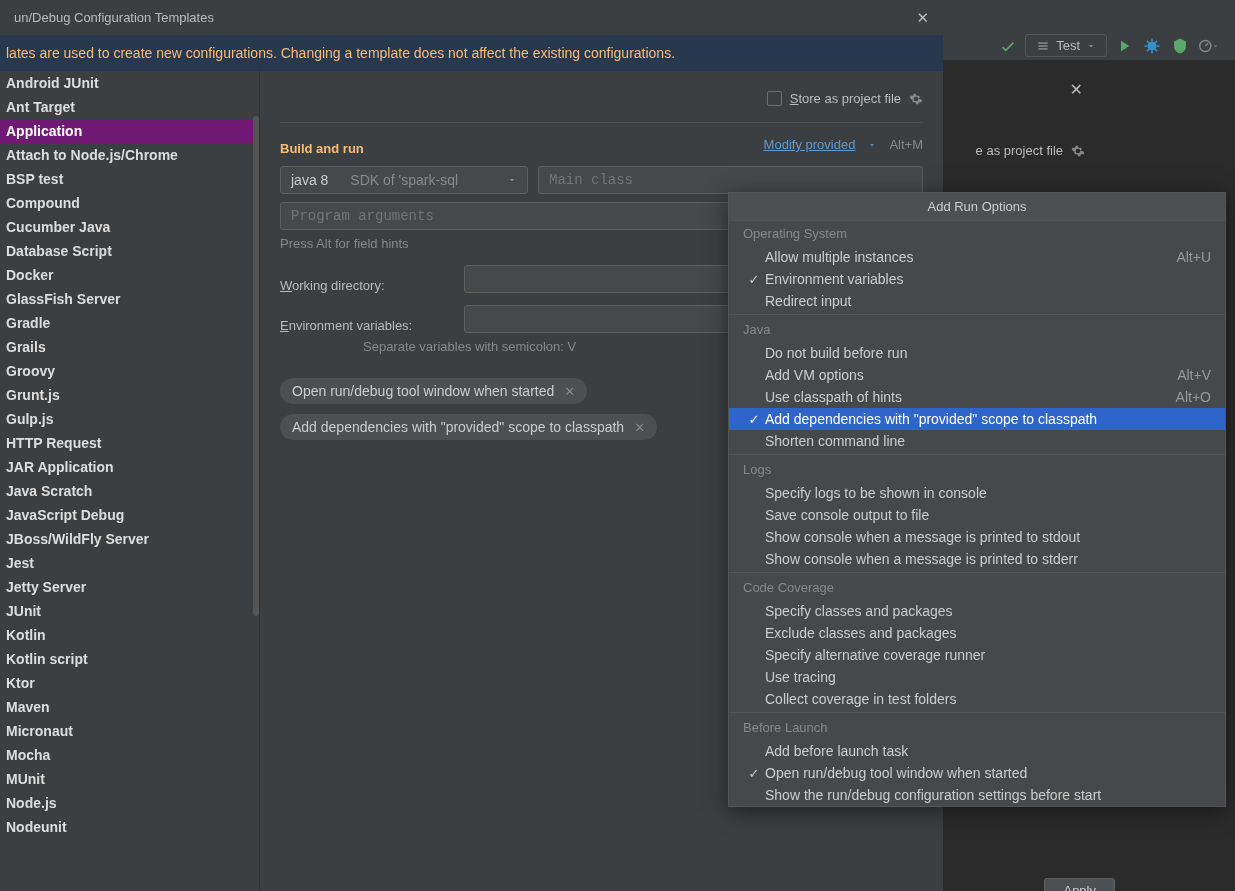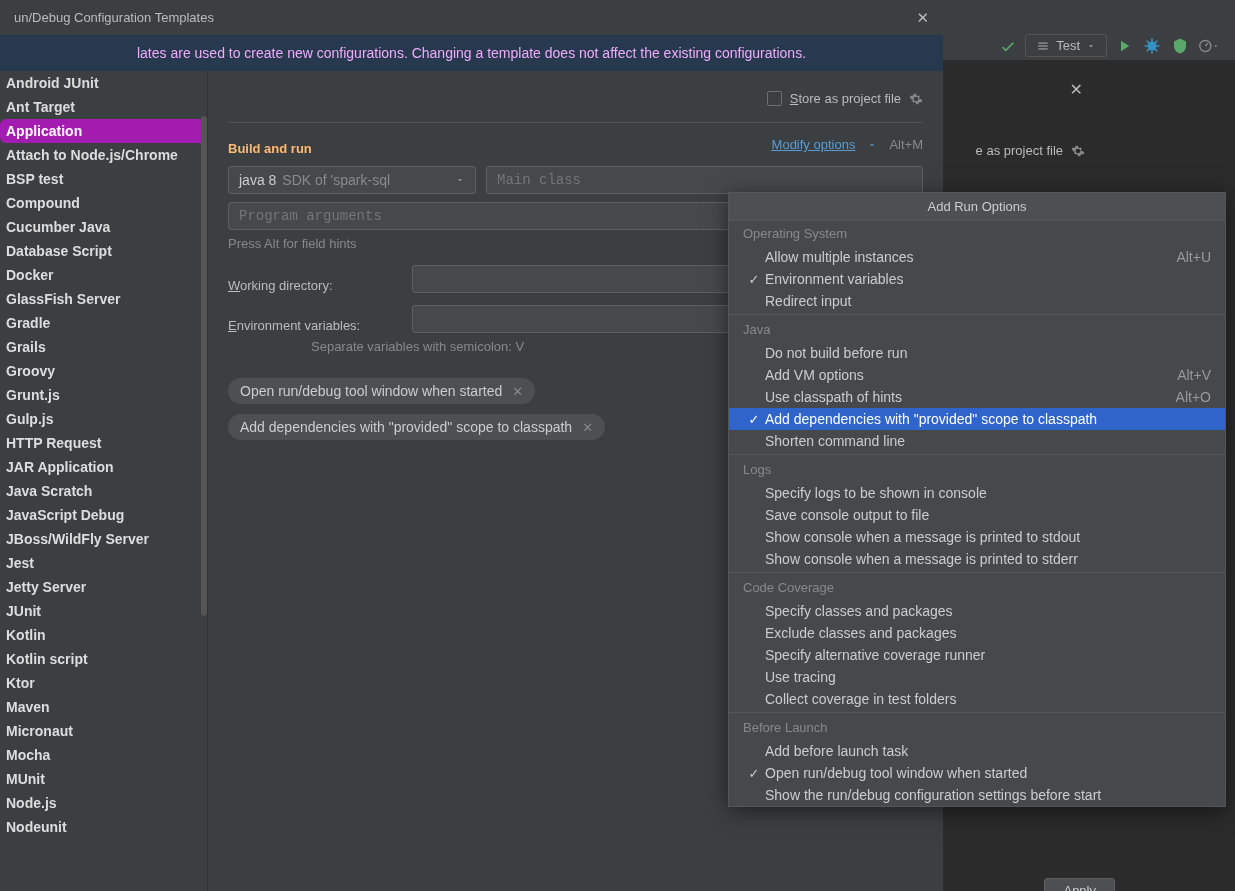--- a/index.html
+++ b/index.html
@@ -13,40 +13,40 @@
   .cov-icon svg { fill:#59a869; }
   .more-icon svg { fill:#a0a0a0; }
   .check-icon svg { fill:#59a869; }
 
   .bg-store { position:absolute; top:143px; right:150px; color:#bbb; display:flex; align-items:center; gap:8px; }
   .bg-close2 { position:absolute; top:80px; right:152px; color:#bbb; font-size:16px; }
 
   .dialog { position: absolute; top: 0; left: 0; width: 943px; height: 891px; background: #3c3f41; display:flex; flex-direction:column; }
   .titlebar { height: 35px; background:#3c3f41; display:flex; align-items:center; justify-content:space-between; padding:0 14px; color:#bbb; }
   .titlebar .close { color:#bbb; font-size:15px; }
-  .banner { background:#27394e; color:#f0abfc; padding:10px 6px; font-size:14px;text-align:center; }
+  .banner { background:#27394e; color:#fdba74; padding:10px 6px; font-size:14px; }
   .dlg-body { flex:1; display:flex; overflow:hidden; }
-  .sidebar { width:208px; background:#3c3f41; border-right:1px solid #323232; overflow-y: auto; position:relative; }
+  .sidebar { width:260px; background:#3c3f41; border-right:1px solid #323232; overflow-y: auto; position:relative; }
   .sidebar-item { padding:4px 6px; color:#ddd; font-size:14px; font-weight:600; cursor:default; }
-  .sidebar-item.selected { background:#a21caf; color:#fff;border-radius:6px; }
+  .sidebar-item.selected { background:#701a75; color:#fff; }
   .sb-scrollbar { position:absolute; right:0; top:45px; width:6px; height:500px; background:#555; border-radius:3px; }
 
   .content { flex:1; padding:14px 20px; color:#bbb; position:relative; }
   .store-row { display:flex; justify-content:flex-end; align-items:center; gap:8px; padding:6px 0 16px; border-bottom:1px solid #515151; }
   .chk { width:15px; height:15px; border:1px solid #6e6e6e; border-radius:2px; }
   .gear { width:14px; height:14px; }
   .gear svg { fill:#888; }
   .section-title { margin:18px 0 10px; font-weight:600; color:#fdba74; }
   .modify { position:absolute; top:66px; right:20px; display:flex; align-items:center; gap:12px; }
   .modify a { color:#5a9bd4; text-decoration:underline; }
   .modify .kbd { color:#888; }
   .ud { text-decoration: underline; }
   .row { display:flex; gap:10px; margin-bottom:8px; }
   .inp { background:#45494a; border:1px solid #5e6060; border-radius:3px; padding:5px 10px; color:#999; font-family: "Consolas","Courier New",monospace; font-size:14px; }
-  .sdk { width:248px; display:flex; align-items:center; gap:6px;justify-content:flex-end; }
+  .sdk { width:248px; display:flex; align-items:center; gap:22px;justify-content:flex-end; }
   .sdk .j { color:#ccc; } .sdk .rest { color:#8a8a8a; }
   .sdk .dd { margin-left:auto; }
   .main-class { flex:1; }
   .full { width:100%; }
   .hint { color:#888; margin:6px 0 14px; }
   .form-row { display:flex; align-items:flex-end; margin-bottom:12px; }
   .form-label { width:184px; color:#bbb; }
   .form-input { flex:1; }
   .sep-hint { color:#888; margin-left:83px; margin-top:-6px; }
 
@@ -169,21 +169,21 @@
     <div class="content">
       <div class="store-row">
         <span class="chk"></span>
         <span><span class="ud">S</span><span id="store-lbl">tore as project file</span></span>
         <span class="gear"><svg viewBox="0 0 24 24" width="14" height="14">
               <path d="M12 8a4 4 0 100 8 4 4 0 000-8zm9 4a7 7 0 01-.1 1.2l2.1 1.6-2 3.4-2.5-1a7 7 0 01-2 1.2l-.4 2.6h-4l-.4-2.6a7 7 0 01-2-1.2l-2.5 1-2-3.4 2.1-1.6A7 7 0 013 12a7 7 0 01.1-1.2L1 9.2l2-3.4 2.5 1a7 7 0 012-1.2L7.9 3h4l.4 2.6a7 7 0 012 1.2l2.5-1 2 3.4-2.1 1.6c.1.4.1.8.1 1.2z"></path>
             </svg></span>
       </div>
 
       <div class="modify">
-        <a><span class="ud">M</span><span id="modify-rest">odify options</span></a>
+        <a><span class="ud">M</span><span id="modify-rest">odify provided</span></a>
         <svg viewBox="0 0 24 24" width="10" height="10" fill="#5a9bd4">
             <path d="M7 10l5 5 5-5z"></path>
           </svg>
         <span class="kbd">Alt+M</span>
       </div>
 
       <div class="section-title">Build and run</div>
 
       <div class="row">
         <div class="inp sdk">

